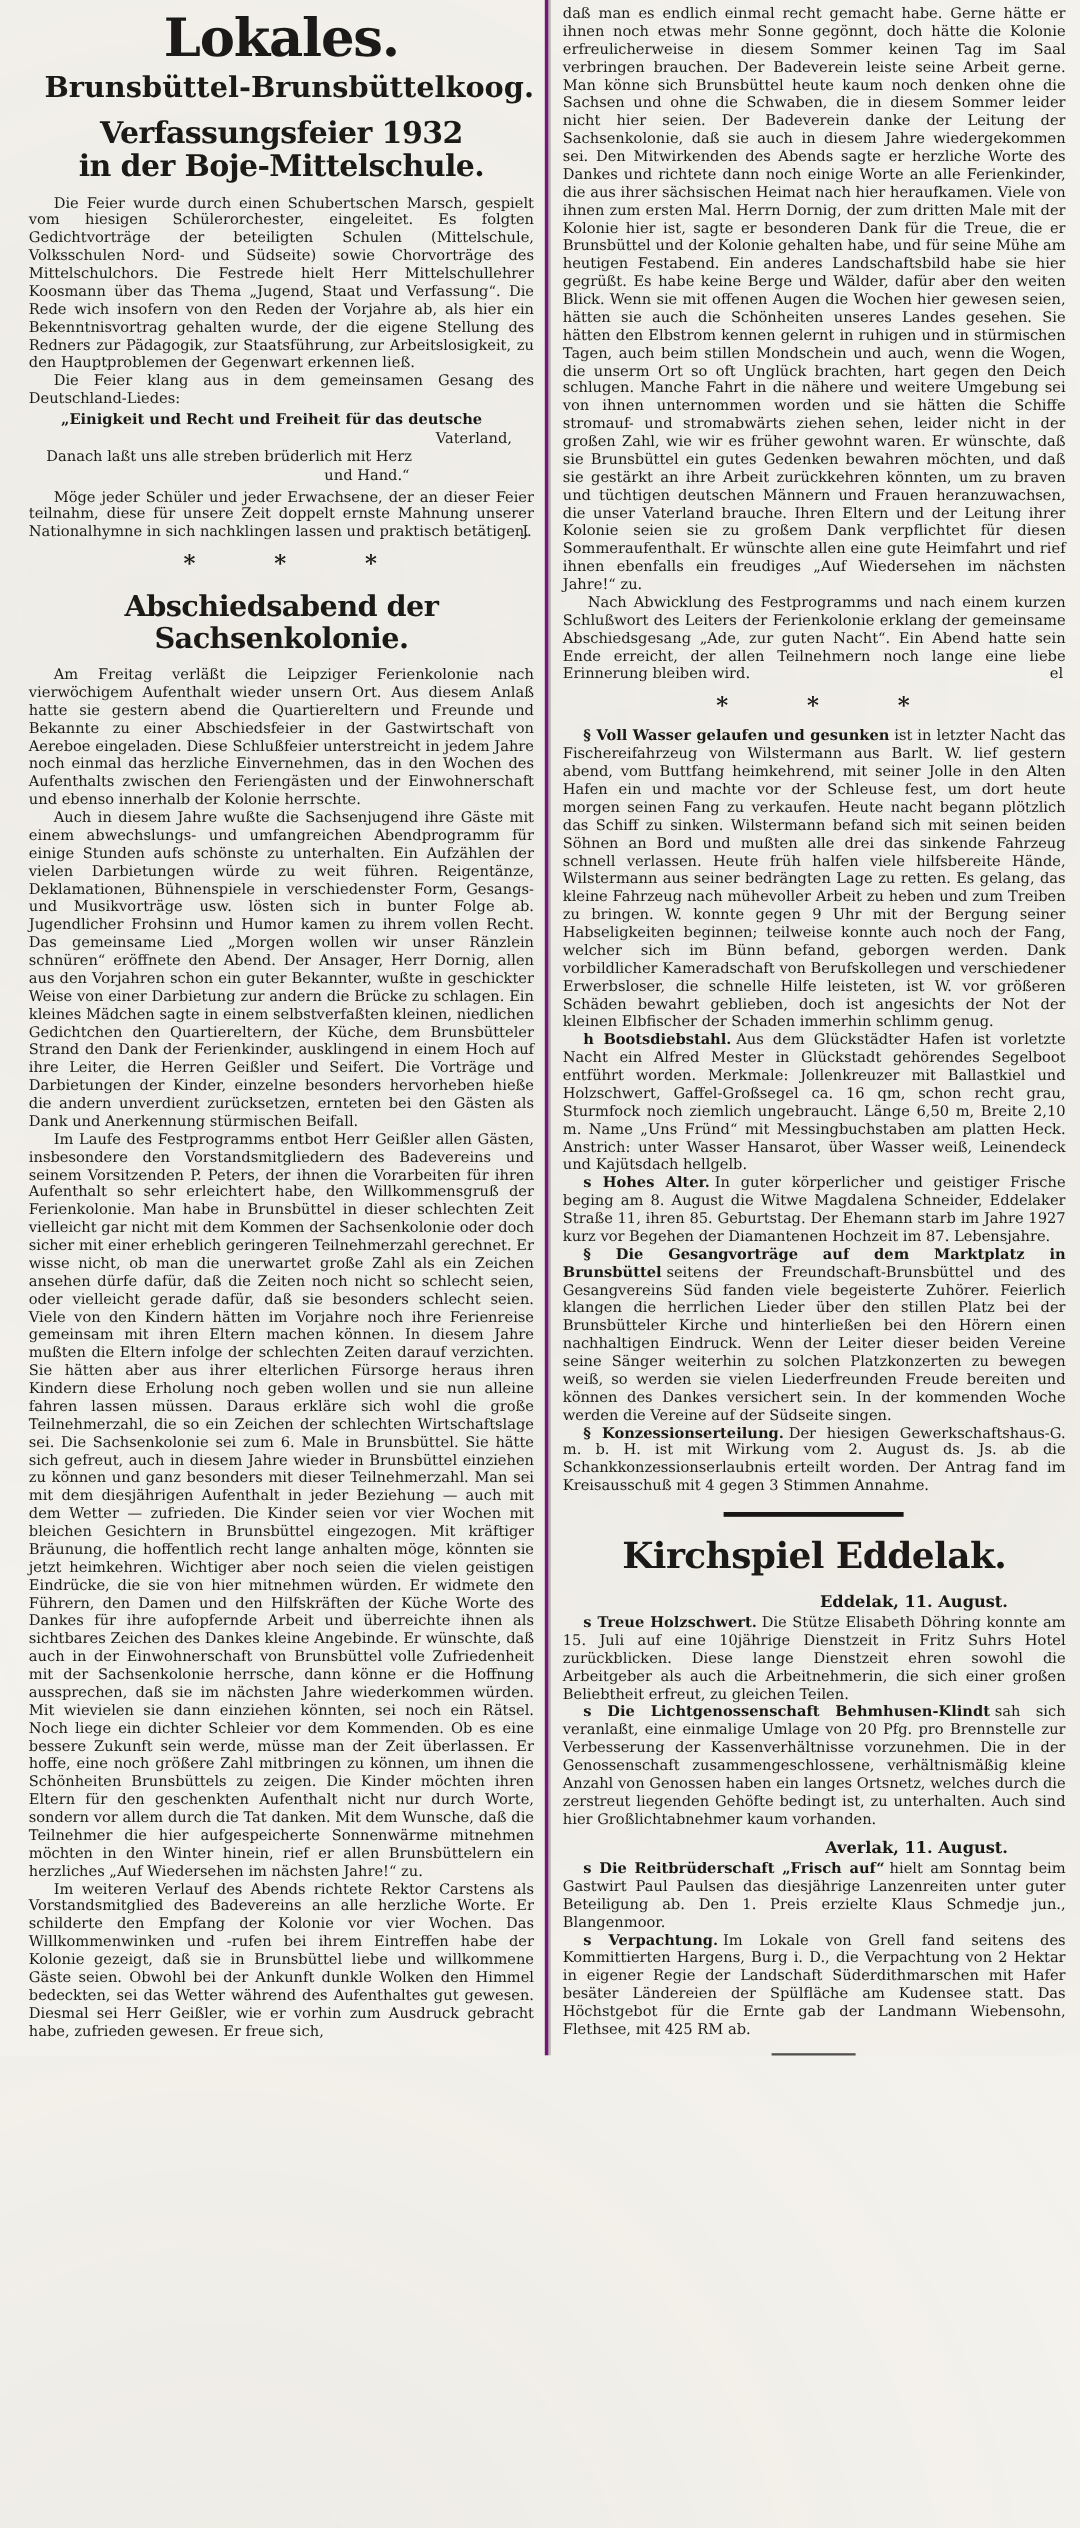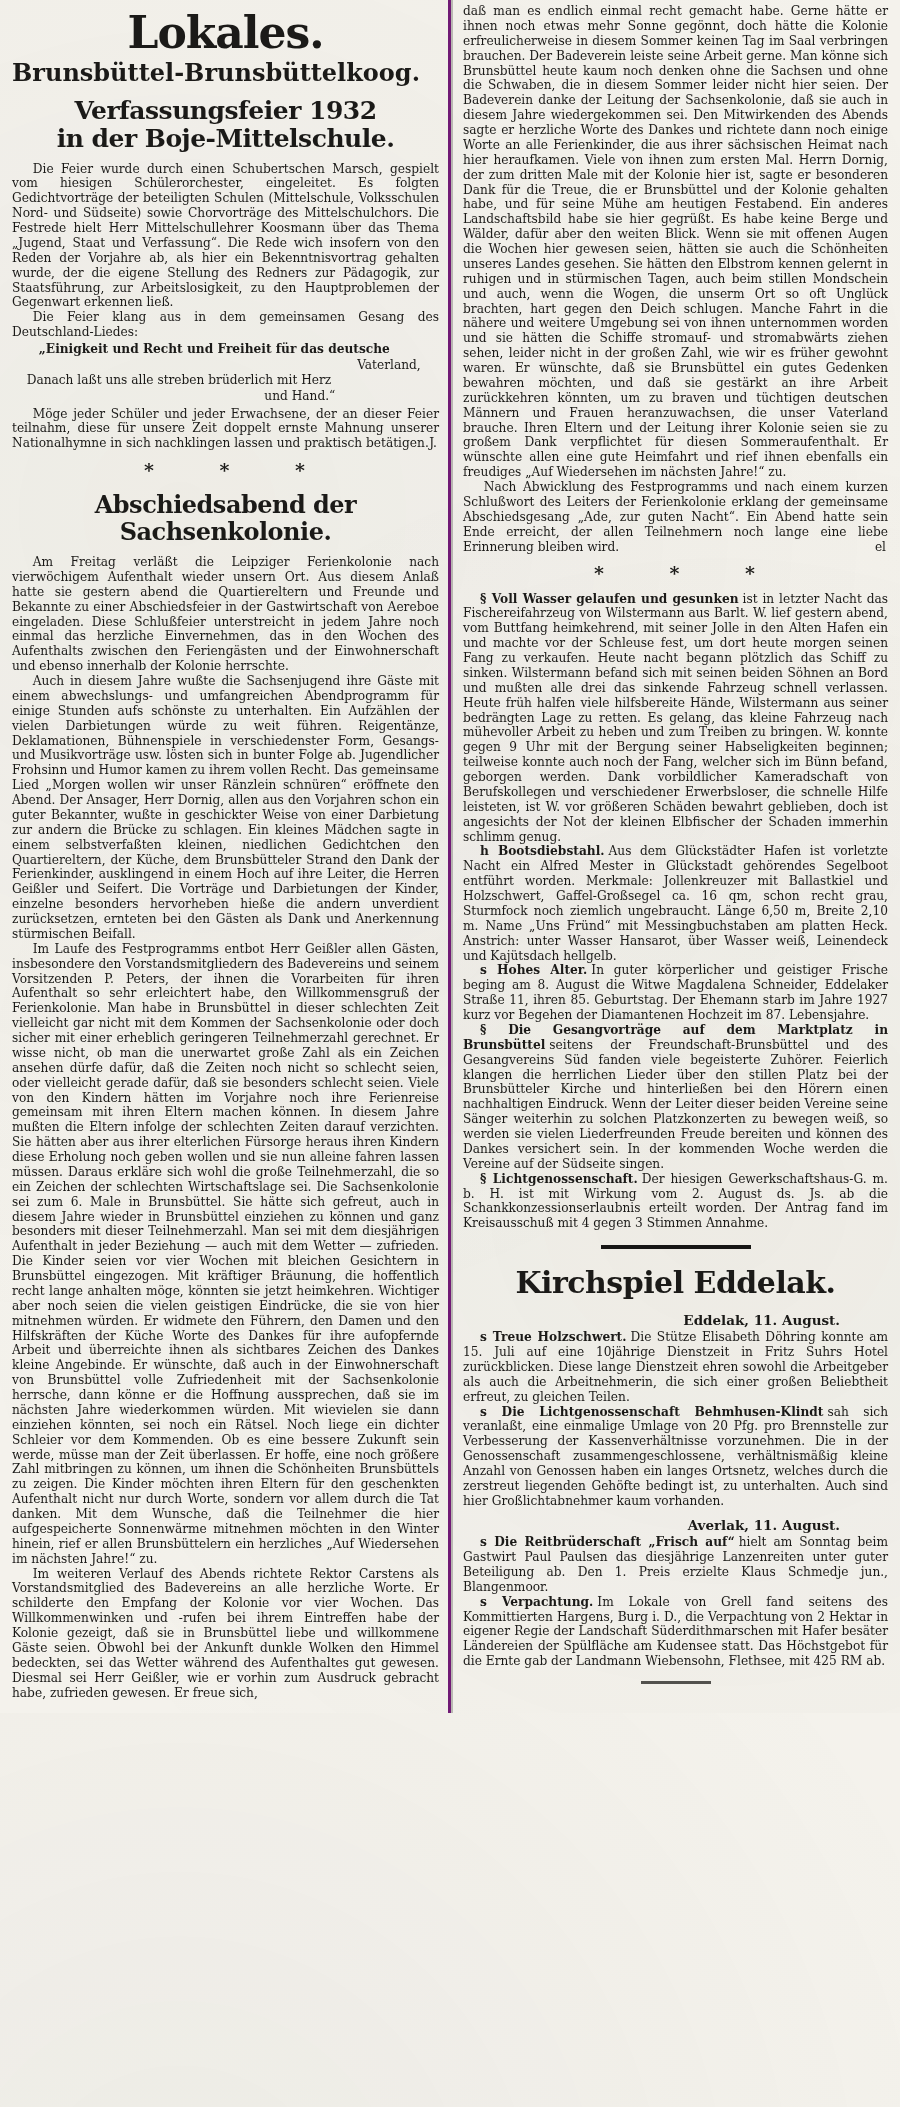--- a/index.html
+++ b/index.html
@@ -11,20 +11,21 @@
       radial-gradient(circle at 20% 30%, rgba(120,115,105,0.05), transparent 60%),
       radial-gradient(circle at 80% 70%, rgba(120,115,105,0.06), transparent 55%),
       #f4f2ec;
   }
   .page {
     width: 900px;
     height: 1713px;
     overflow: hidden;
     display: flex;
     box-sizing: border-box;
+    padding-left: 12px;
   }
   .col {
     box-sizing: border-box;
     font-size: 12.2px;
     line-height: 1.22;
     text-align: justify;
     hyphens: auto;
     -webkit-hyphens: auto;
   }
   .col-left {
@@ -41,21 +42,21 @@
     font-size: 44px;
     font-weight: bold;
     text-align: center;
     letter-spacing: -1px;
     margin: 6px 0 4px 0;
     line-height: 1.05;
   }
   .masthead-place {
     font-size: 24px;
     font-weight: bold;
-    text-align: left;
+    text-align: right;
     margin: 4px 0 6px 0;
     line-height: 1.1;
   }
   .masthead-date {
     font-size: 16px;
     font-weight: bold;
     text-align: center;
     margin: 6px 0 14px 0;
   }
   .headline {
@@ -188,21 +189,21 @@
     <p class="news-item">
       <span class="lead">h Bootsdiebstahl.</span><span>Aus dem Glückstädter Hafen ist vorletzte Nacht ein Alfred Mester in Glückstadt gehörendes Segelboot entführt worden. Merkmale: Jollenkreuzer mit Ballastkiel und Holzschwert, Gaffel-Großsegel ca. 16 qm, schon recht grau, Sturmfock noch ziemlich ungebraucht. Länge 6,50 m, Breite 2,10 m. Name „Uns Fründ“ mit Messingbuchstaben am platten Heck. Anstrich: unter Wasser Hansarot, über Wasser weiß, Leinendeck und Kajütsdach hellgelb.</span>
     </p>
     <p class="news-item">
       <span class="lead">s Hohes Alter.</span><span>In guter körperlicher und geistiger Frische beging am 8. August die Witwe Magdalena Schneider, Eddelaker Straße 11, ihren 85. Geburtstag. Der Ehemann starb im Jahre 1927 kurz vor Begehen der Diamantenen Hochzeit im 87. Lebensjahre.</span>
     </p>
     <p class="news-item">
       <span class="lead">§ Die Gesangvorträge auf dem Marktplatz in Brunsbüttel</span><span>seitens der Freundschaft-Brunsbüttel und des Gesangvereins Süd fanden viele begeisterte Zuhörer. Feierlich klangen die herrlichen Lieder über den stillen Platz bei der Brunsbütteler Kirche und hinterließen bei den Hörern einen nachhaltigen Eindruck. Wenn der Leiter dieser beiden Vereine seine Sänger weiterhin zu solchen Platzkonzerten zu bewegen weiß, so werden sie vielen Liederfreunden Freude bereiten und können des Dankes versichert sein. In der kommenden Woche werden die Vereine auf der Südseite singen.</span>
     </p>
     <p class="news-item">
-      <span class="lead">§ Lichtgenossenschaft.</span><span>Der hiesigen Gewerkschaftshaus-G. m. b. H. ist mit Wirkung vom 2. August ds. Js. ab die Schankkonzessionserlaubnis erteilt worden. Der Antrag fand im Kreisausschuß mit 4 gegen 3 Stimmen Annahme.</span>
+      <span class="lead">§ Konzessionserteilung.</span><span>Der hiesigen Gewerkschaftshaus-G. m. b. H. ist mit Wirkung vom 2. August ds. Js. ab die Schankkonzessionserlaubnis erteilt worden. Der Antrag fand im Kreisausschuß mit 4 gegen 3 Stimmen Annahme.</span>
     </p>
 
     <div class="rule-short"></div>
 
     <div class="headline-kirchspiel">Kirchspiel Eddelak.</div>
 
     <div class="dateline-right">Eddelak, 11. August.</div>
 
     <p class="news-item">
       <span class="lead">s Treue Holzschwert.</span><span>Die Stütze Elisabeth Döhring konnte am 15. Juli auf eine 10jährige Dienstzeit in Fritz Suhrs Hotel zurückblicken. Diese lange Dienstzeit ehren sowohl die Arbeitgeber als auch die Arbeitnehmerin, die sich einer großen Beliebtheit erfreut, zu gleichen Teilen.</span>

